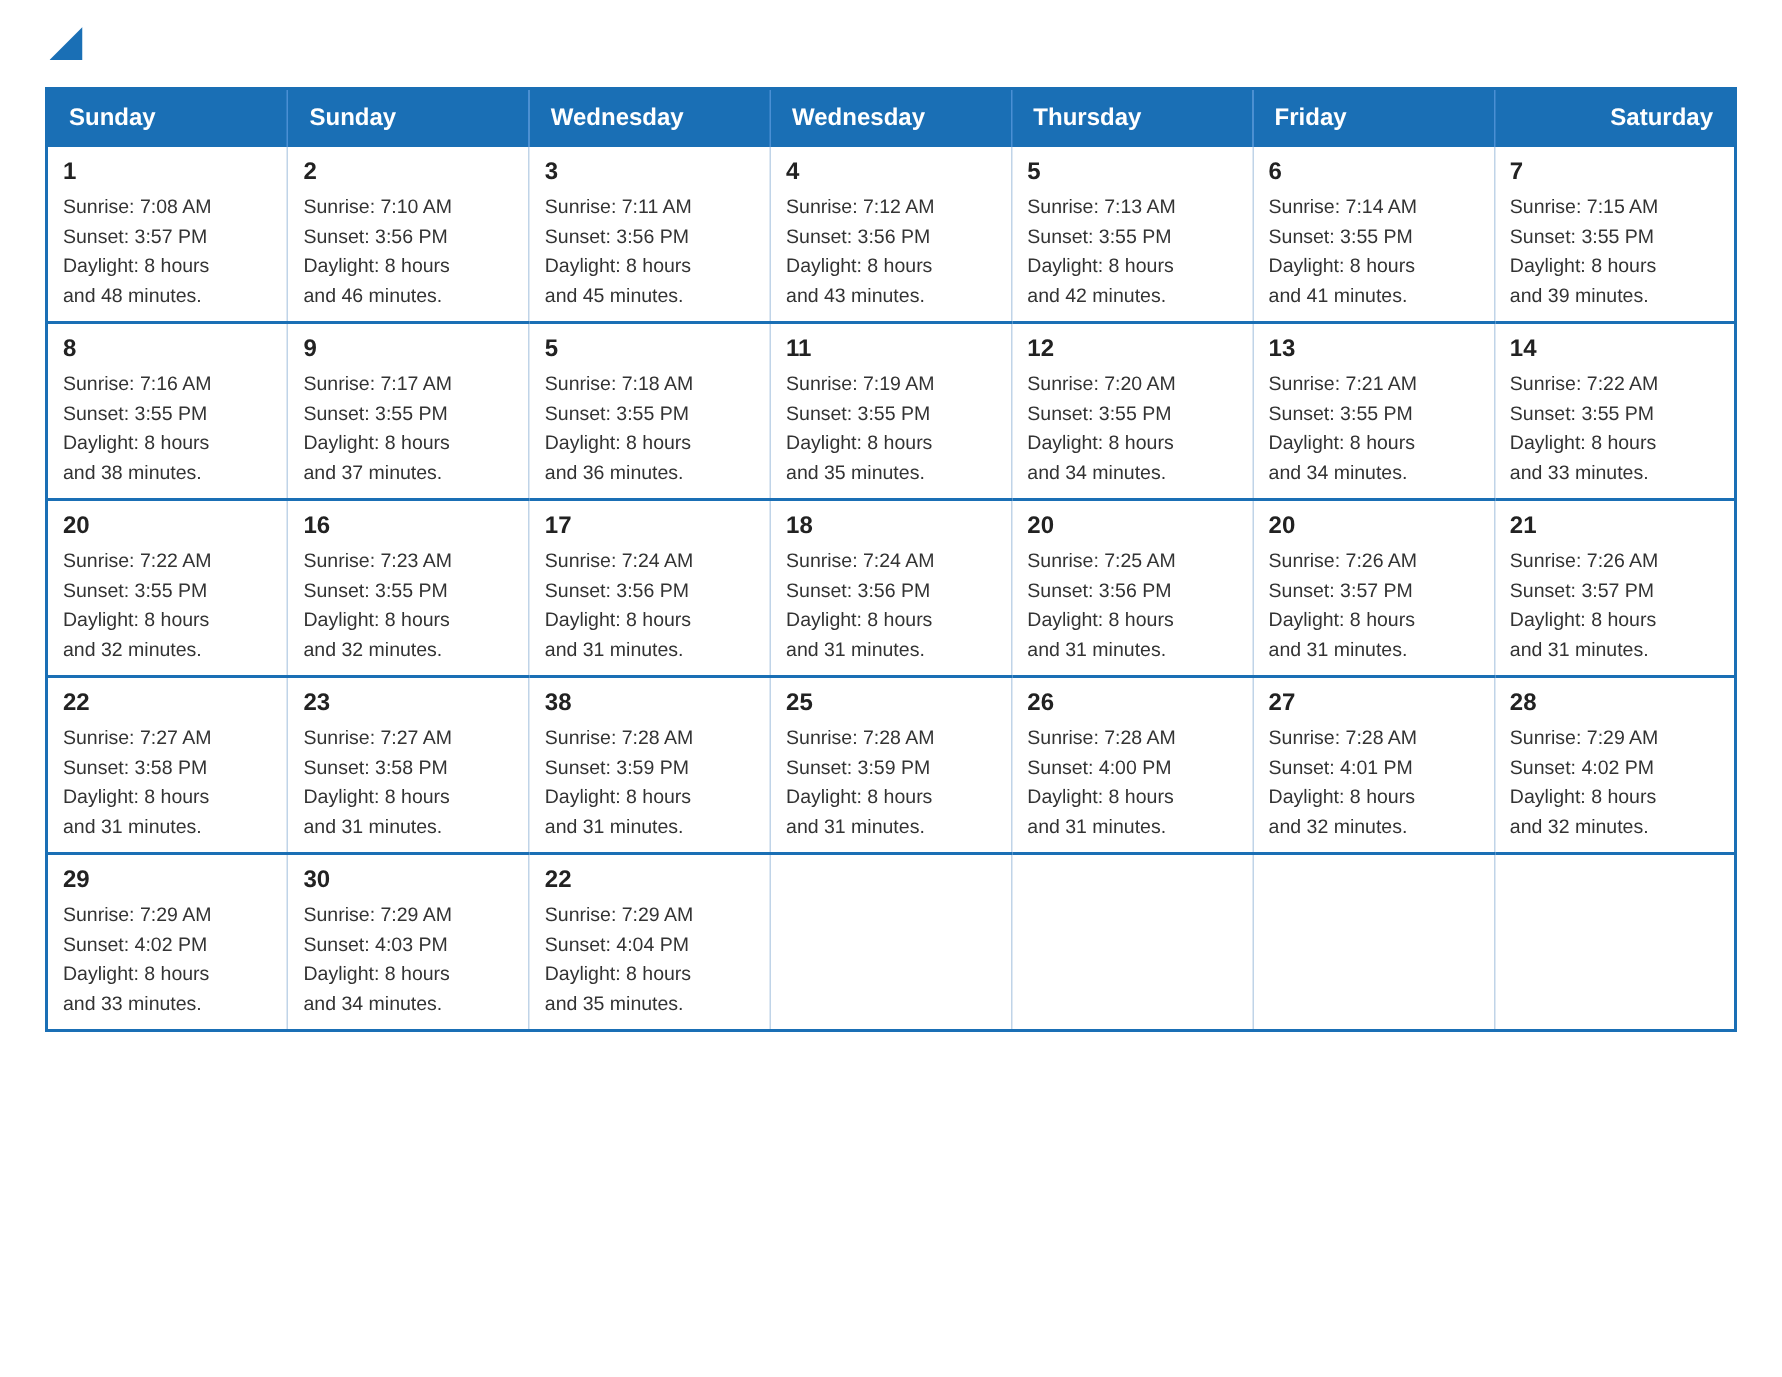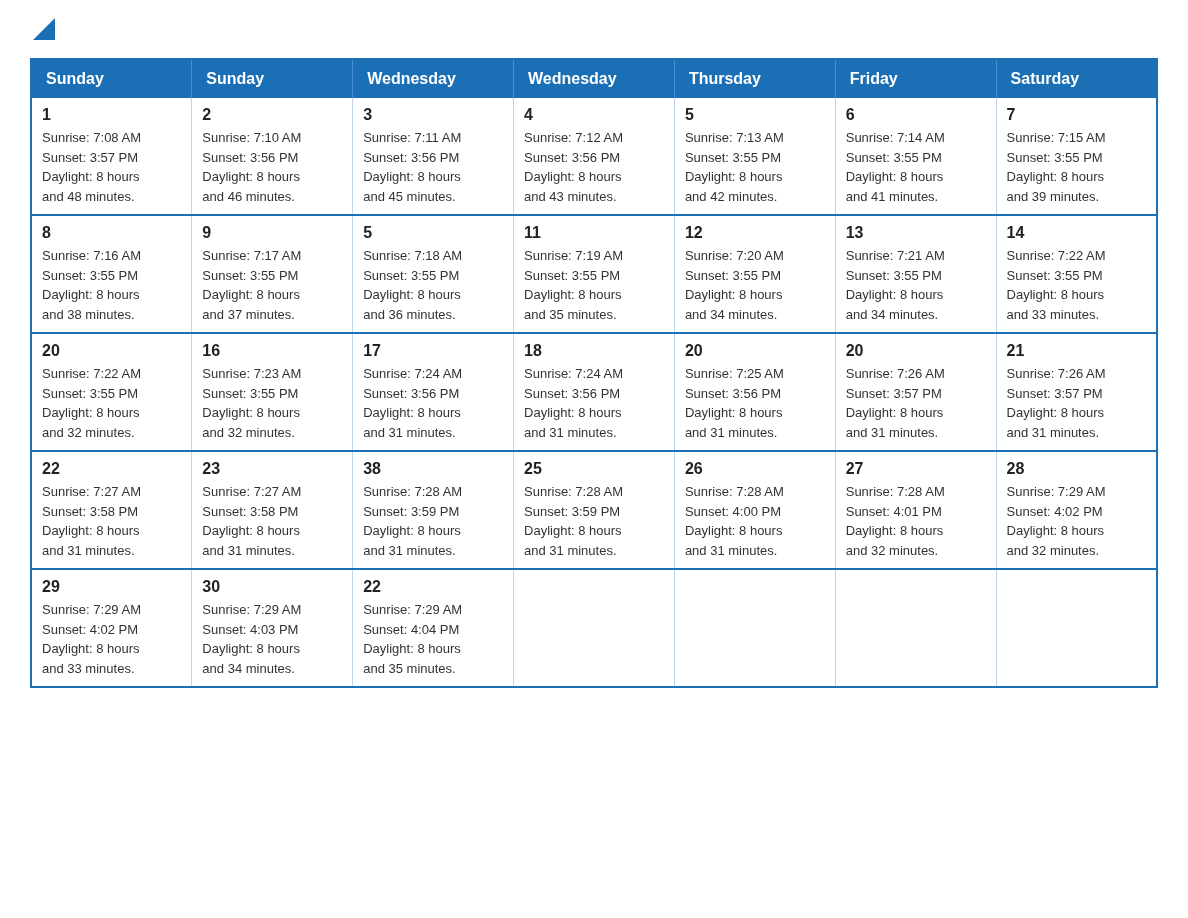--- a/index.html
+++ b/index.html
@@ -55,20 +55,21 @@
       color: #fff;
       font-size: 16px;
       font-weight: bold;
       padding: 10px 14px;
       text-align: left;
       border-right: 1px solid #4a8fd4;
       margin-top: 24px;
     }
     .calendar thead tr th:last-child {
       border-right: none;
+      text-align: right;
     }
     .calendar tbody tr td {
       vertical-align: top;
       padding: 8px 10px;
       font-size: 13px;
       color: #333;
       border-right: 1px solid #c0d4e8;
       border-bottom: 2px solid #1a6fb5;
       width: 14.28%;
       min-height: 100px;

